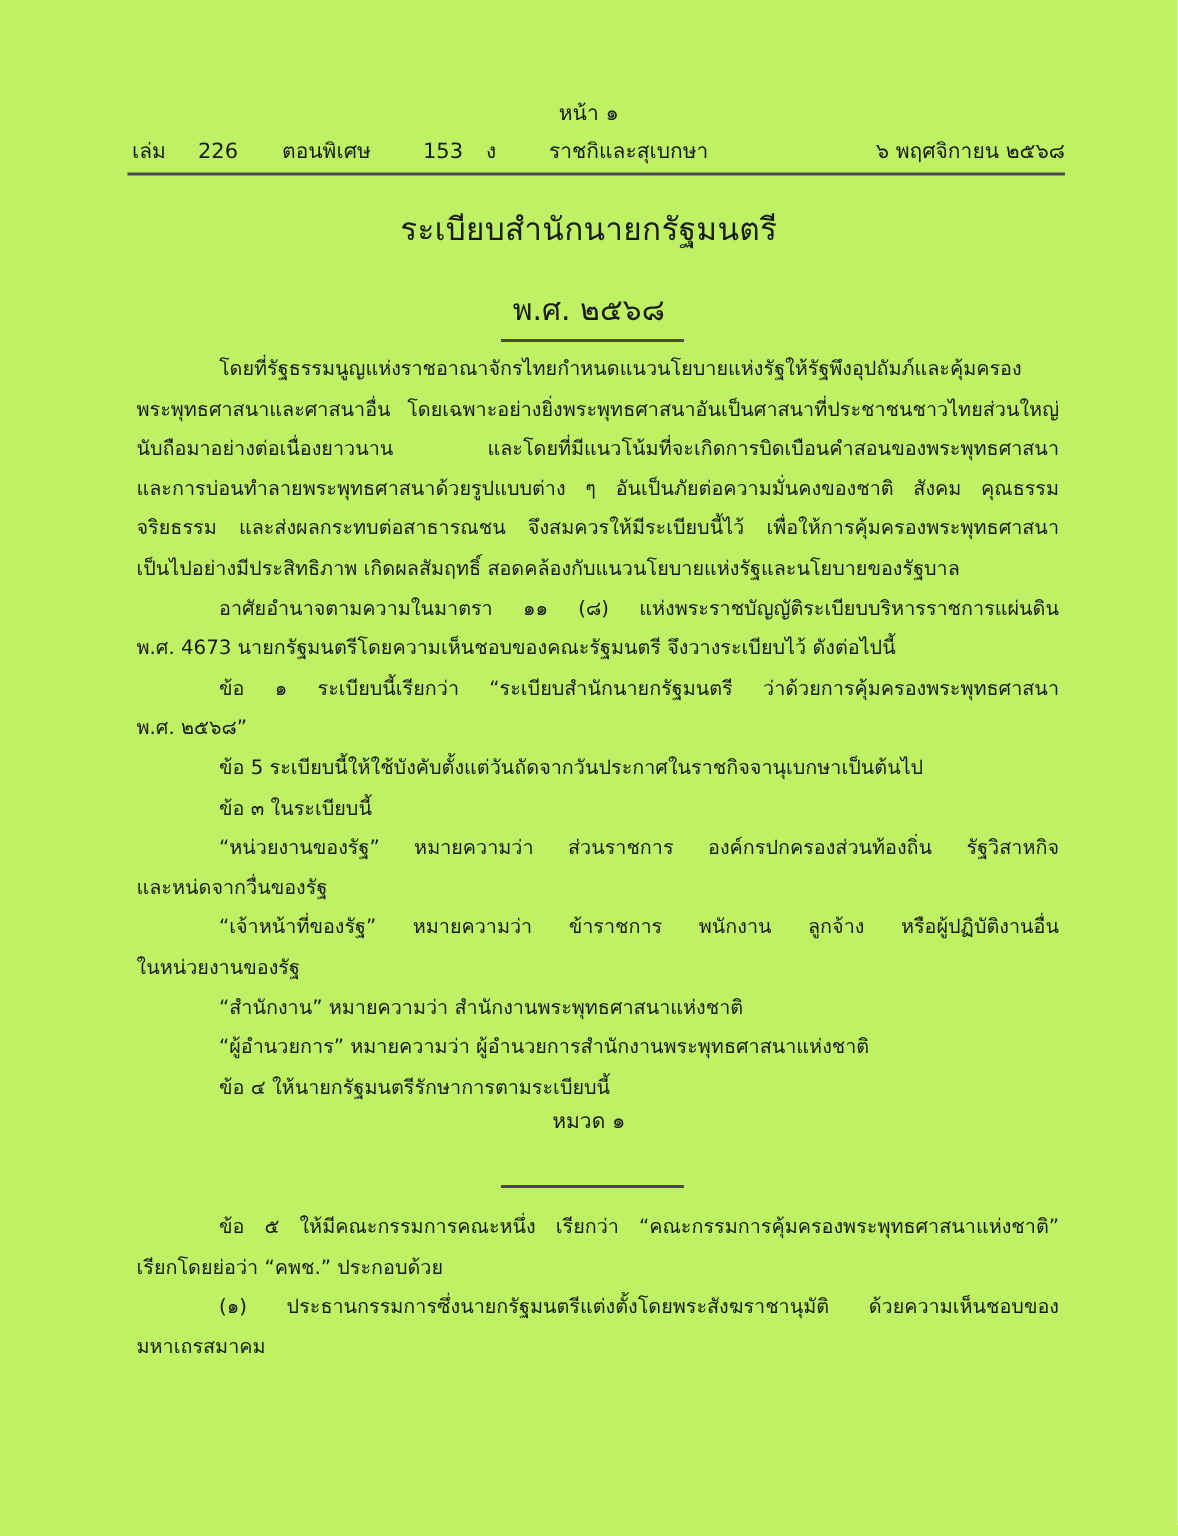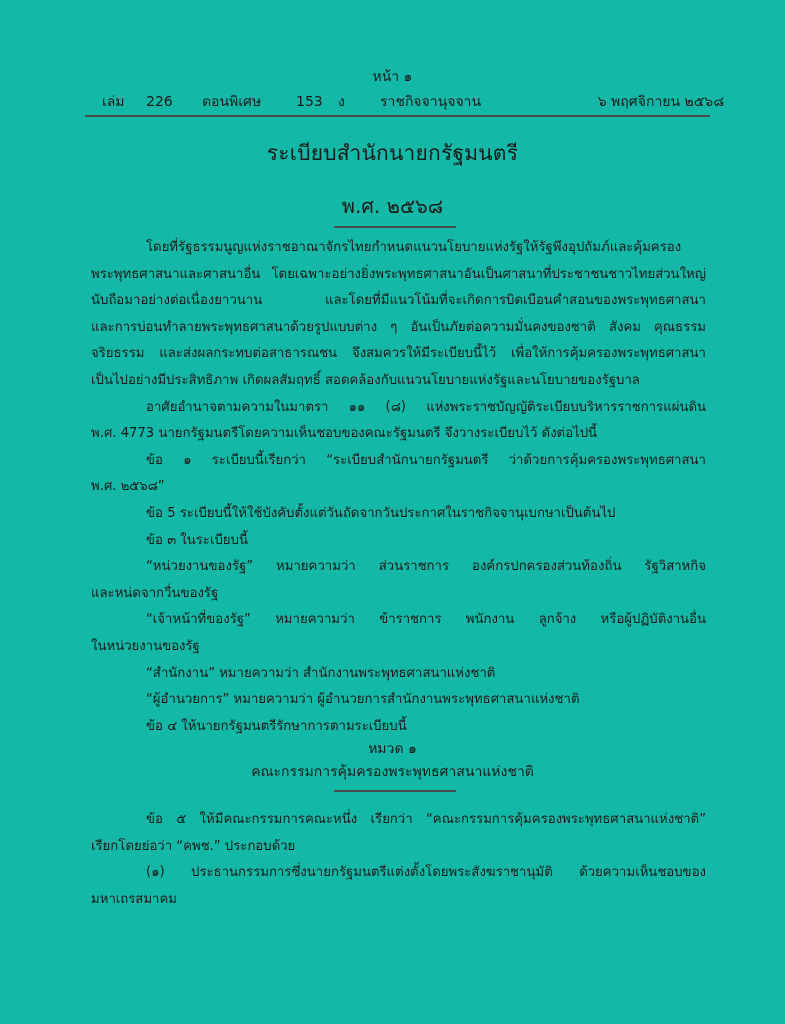--- a/index.html
+++ b/index.html
@@ -13,39 +13,38 @@
       position: relative;
       overflow: hidden;
       font-family: "DejaVu Sans", "Liberation Sans", sans-serif;
       color: #1a1a1a;
     }
     .page {
       position: absolute;
       left: 0; top: 0;
       width: 785px;
       height: 1024px;
-      background: #14b8a6;
+      background: #bef264;
     }
     .abs { position: absolute; white-space: nowrap; }
     .center { left: 0; width: 785px; text-align: center; }
 
     .page-number {
       top: 66px;
       font-size: 14px;
       line-height: 20px;
     }
     .header-row {
       position: absolute;
       left: 88px;
       width: 622px;
       top: 90px;
       height: 22px;
       font-size: 14px;
       line-height: 22px;
-      margin-left: 14px;
     }
     .header-row span { position: absolute; top: 0; white-space: nowrap; }
     .h-volume { left: 0; }
     .h-volume-no { left: 44px; }
     .h-issue { left: 100px; }
     .h-issue-no { left: 194px; }
     .h-issue-suffix { left: 236px; }
     .h-gazette { left: 278px; }
     .h-date { right: 0; }
 
@@ -117,61 +116,60 @@
 <div class="page">
 
   <div class="abs center page-number">หน้า ๑</div>
 
   <div class="header-row">
     <span class="h-volume">เล่ม</span>
     <span class="h-volume-no">226</span>
     <span class="h-issue">ตอนพิเศษ</span>
     <span class="h-issue-no">153</span>
     <span class="h-issue-suffix">ง</span>
-    <span class="h-gazette">ราชกิจจานุจจาน</span>
+    <span class="h-gazette">ราชกิและสุเบกษา</span>
     <span class="h-date">๖ พฤศจิกายน ๒๕๖๘</span>
   </div>
 
   <div class="rule-full"></div>
 
   <div class="abs center doc-title">ระเบียบสำนักนายกรัฐมนตรี</div>
   <div class="abs center doc-year">พ.ศ. ๒๕๖๘</div>
 
   <div class="rule-short" style="top:226px;"></div>
 
   <div class="body-text" style="top:234px;">
 
     <div class="line indent full" style="top:0px;">โดยที่รัฐธรรมนูญแห่งราชอาณาจักรไทยกำหนดแนวนโยบายแห่งรัฐให้รัฐพึงอุปถัมภ์และคุ้มครอง</div>
     <div class="line full" style="top:26.6px;">พระพุทธศาสนาและศาสนาอื่น  โดยเฉพาะอย่างยิ่งพระพุทธศาสนาอันเป็นศาสนาที่ประชาชนชาวไทยส่วนใหญ่</div>
     <div class="line full" style="top:53.2px;">นับถือมาอย่างต่อเนื่องยาวนาน  และโดยที่มีแนวโน้มที่จะเกิดการบิดเบือนคำสอนของพระพุทธศาสนา</div>
     <div class="line full" style="top:79.8px;">และการบ่อนทำลายพระพุทธศาสนาด้วยรูปแบบต่าง ๆ  อันเป็นภัยต่อความมั่นคงของชาติ  สังคม  คุณธรรม</div>
     <div class="line full" style="top:106.4px;">จริยธรรม  และส่งผลกระทบต่อสาธารณชน  จึงสมควรให้มีระเบียบนี้ไว้  เพื่อให้การคุ้มครองพระพุทธศาสนา</div>
     <div class="line" style="top:133px;">เป็นไปอย่างมีประสิทธิภาพ  เกิดผลสัมฤทธิ์  สอดคล้องกับแนวนโยบายแห่งรัฐและนโยบายของรัฐบาล</div>
 
     <div class="line indent full" style="top:159.6px;">อาศัยอำนาจตามความในมาตรา  ๑๑  (๘)  แห่งพระราชบัญญัติระเบียบบริหารราชการแผ่นดิน</div>
-    <div class="line" style="top:186.2px;">พ.ศ.  4773  นายกรัฐมนตรีโดยความเห็นชอบของคณะรัฐมนตรี  จึงวางระเบียบไว้  ดังต่อไปนี้</div>
+    <div class="line" style="top:186.2px;">พ.ศ.  4673  นายกรัฐมนตรีโดยความเห็นชอบของคณะรัฐมนตรี  จึงวางระเบียบไว้  ดังต่อไปนี้</div>
 
     <div class="line indent full" style="top:212.8px;">ข้อ  ๑  ระเบียบนี้เรียกว่า  “ระเบียบสำนักนายกรัฐมนตรี  ว่าด้วยการคุ้มครองพระพุทธศาสนา</div>
     <div class="line" style="top:239.4px;">พ.ศ. ๒๕๖๘”</div>
 
     <div class="line indent" style="top:266px;">ข้อ  5  ระเบียบนี้ให้ใช้บังคับตั้งแต่วันถัดจากวันประกาศในราชกิจจานุเบกษาเป็นต้นไป</div>
 
     <div class="line indent" style="top:292.6px;">ข้อ  ๓  ในระเบียบนี้</div>
     <div class="line indent full" style="top:319.2px;">“หน่วยงานของรัฐ”  หมายความว่า  ส่วนราชการ  องค์กรปกครองส่วนท้องถิ่น  รัฐวิสาหกิจ</div>
     <div class="line" style="top:345.8px;">และหน่ดจากวื่นของรัฐ</div>
     <div class="line indent full" style="top:372.4px;">“เจ้าหน้าที่ของรัฐ”  หมายความว่า  ข้าราชการ  พนักงาน  ลูกจ้าง  หรือผู้ปฏิบัติงานอื่น</div>
     <div class="line" style="top:399px;">ในหน่วยงานของรัฐ</div>
     <div class="line indent" style="top:425.6px;">“สำนักงาน”  หมายความว่า  สำนักงานพระพุทธศาสนาแห่งชาติ</div>
     <div class="line indent" style="top:452.2px;">“ผู้อำนวยการ”  หมายความว่า  ผู้อำนวยการสำนักงานพระพุทธศาสนาแห่งชาติ</div>
 
     <div class="line indent" style="top:478.8px;">ข้อ  ๔  ให้นายกรัฐมนตรีรักษาการตามระเบียบนี้</div>
   </div>
 
   <div class="abs center chapter-no">หมวด  ๑</div>
-  <div class="abs center chapter-title">คณะกรรมการคุ้มครองพระพุทธศาสนาแห่งชาติ</div>
 
   <div class="rule-short" style="top:790px;"></div>
 
   <div class="body-text" style="top:806px;">
     <div class="line indent full" style="top:0px;">ข้อ  ๕  ให้มีคณะกรรมการคณะหนึ่ง  เรียกว่า  “คณะกรรมการคุ้มครองพระพุทธศาสนาแห่งชาติ”</div>
     <div class="line" style="top:26.6px;">เรียกโดยย่อว่า  “คพช.”  ประกอบด้วย</div>
     <div class="line indent full" style="top:53.2px;">(๑)  ประธานกรรมการซึ่งนายกรัฐมนตรีแต่งตั้งโดยพระสังฆราชานุมัติ  ด้วยความเห็นชอบของ</div>
     <div class="line" style="top:79.8px;text-align:center;">มหาเถรสมาคม</div>
   </div>
 

